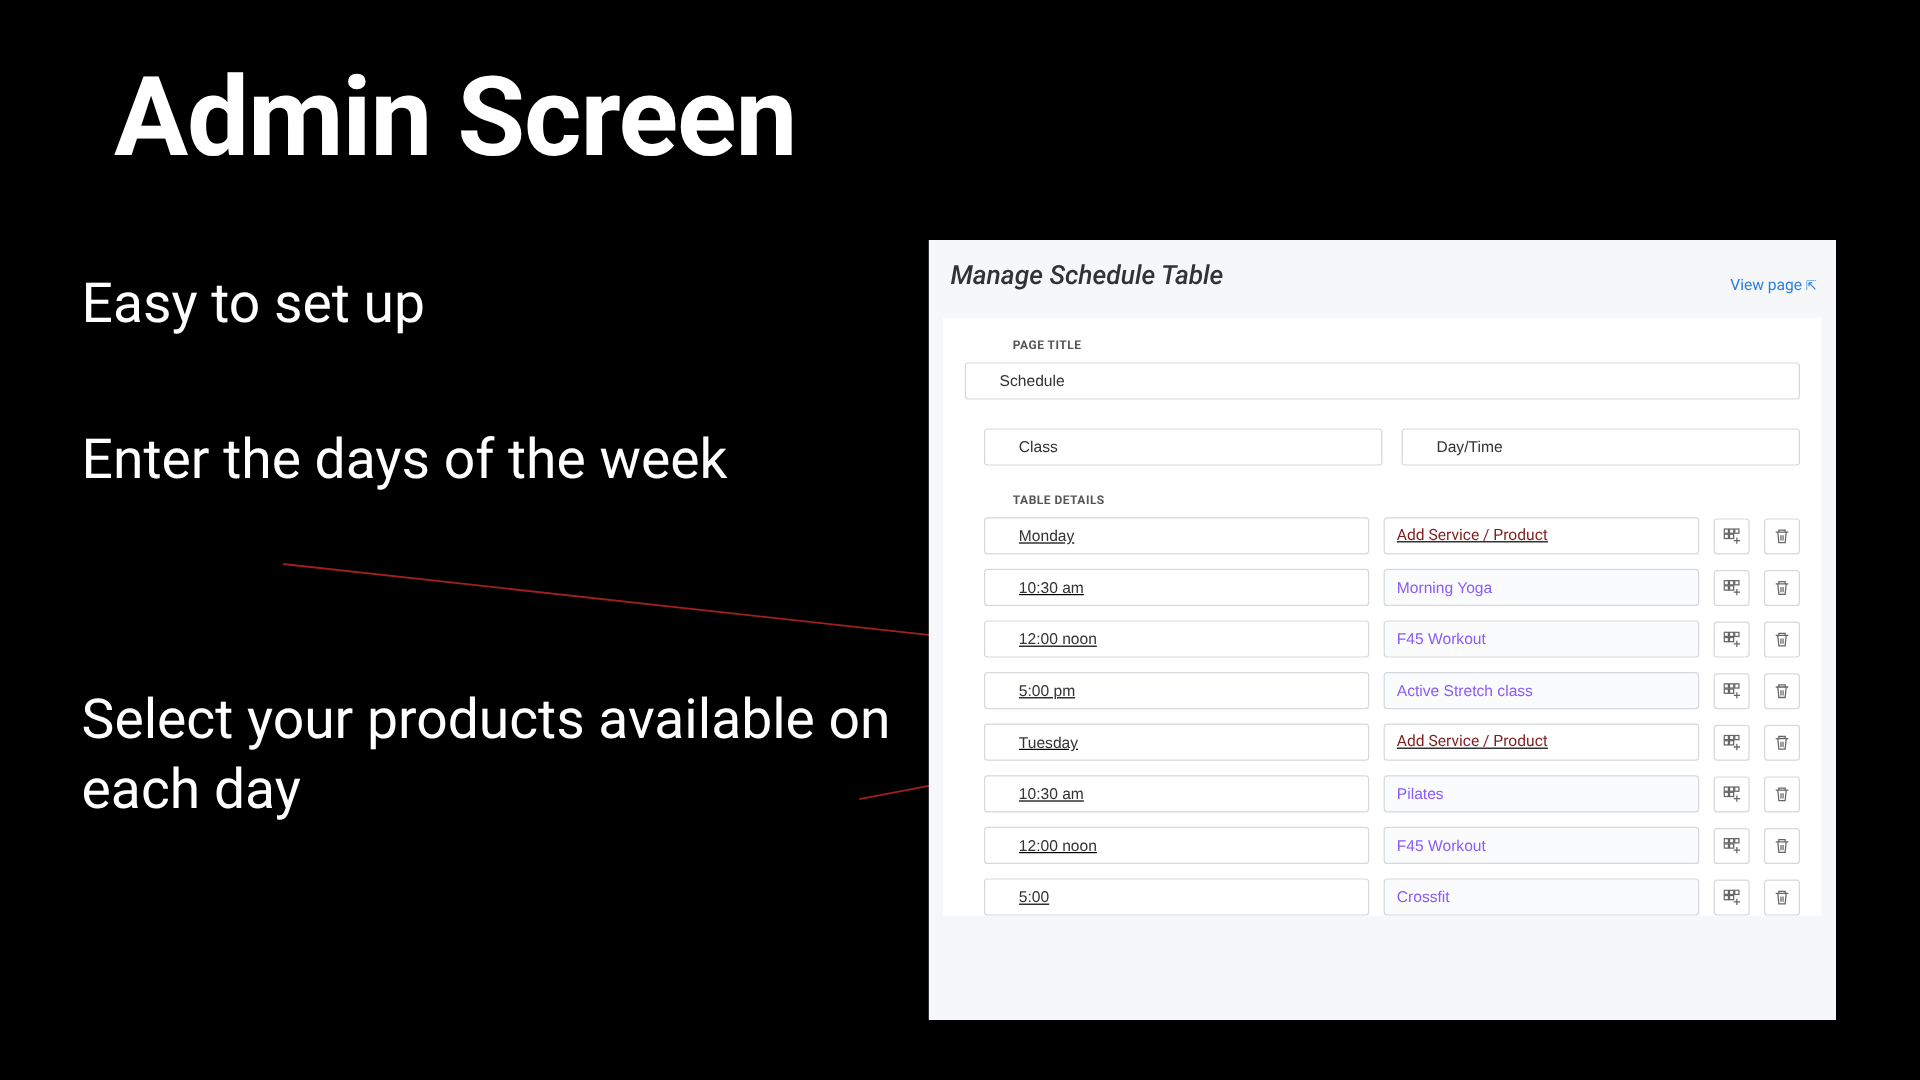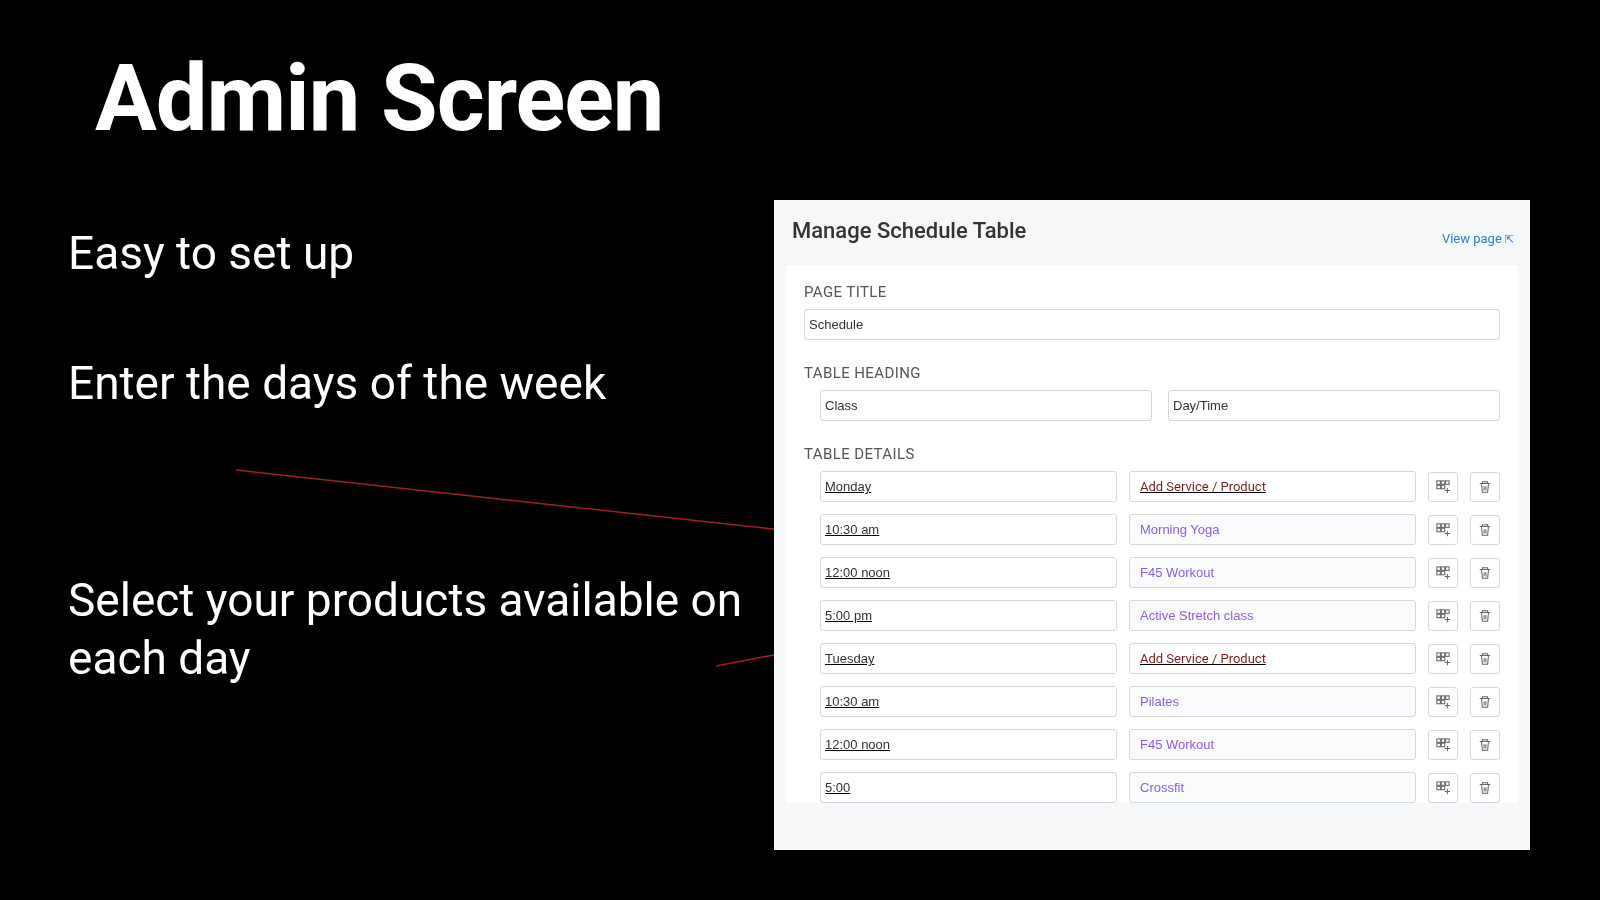--- a/index.html
+++ b/index.html
@@ -39,49 +39,51 @@
       width: 756px;
       height: 650px;
       background: #f6f7f8;
       overflow: hidden;
     }
     .panel-header {
       font-size: 22px;
       font-weight: 500;
       color: #333;
       padding: 18px 18px 10px 18px;
+      font-style: italic;
     }
     .inner-card {
       background: #fff;
       margin: 12px;
       padding: 18px 18px 0 18px;
       position: relative;
     }
     .view-page {
       position: absolute;
       top: -22px;
       right: 4px;
       color: #2a7de1;
       font-size: 13px;
       cursor: pointer;
     }
     .ext-icon { font-size: 11px; margin-left: 3px; }
 
     .section-label {
-      font-size: 15px;
-      font-weight: 400;
+      font-size: 10px;
+      font-weight: 700;
       color: #555;
       letter-spacing: 0.4px;
       margin-bottom: 8px;
+      margin-left: 40px;
     }
     .text-input {
       width: 100%;
       border: 1px solid #d5d9dd;
       border-radius: 3px;
-      padding: 7px 4px;
+      padding: 7px 28px;
       font-size: 13px;
       color: #333;
       background: #fff;
     }
     .section { margin-bottom: 24px; }
     .heading-row { display: flex; gap: 16px; padding-left: 16px; }
     .heading-row .text-input { flex: 1; }
 
     .details-container { padding-left: 16px; text-decoration: underline; }
     .detail-row {
@@ -156,21 +158,20 @@
     </span>
   </div>
   <div class="inner-card">
 
     <div class="section">
       <div class="section-label">PAGE TITLE</div>
       <input class="text-input" value="Schedule" style="">
     </div>
 
     <div class="section">
-      <div class="section-label">TABLE HEADING</div>
       <div class="heading-row">
         <input class="text-input" value="Class" style="">
         <input class="text-input" value="Day/Time" style="">
       </div>
     </div>
 
     <div class="section">
       <div class="section-label">TABLE DETAILS</div>
       <div class="details-container" id="details-container">
   <div class="detail-row">

